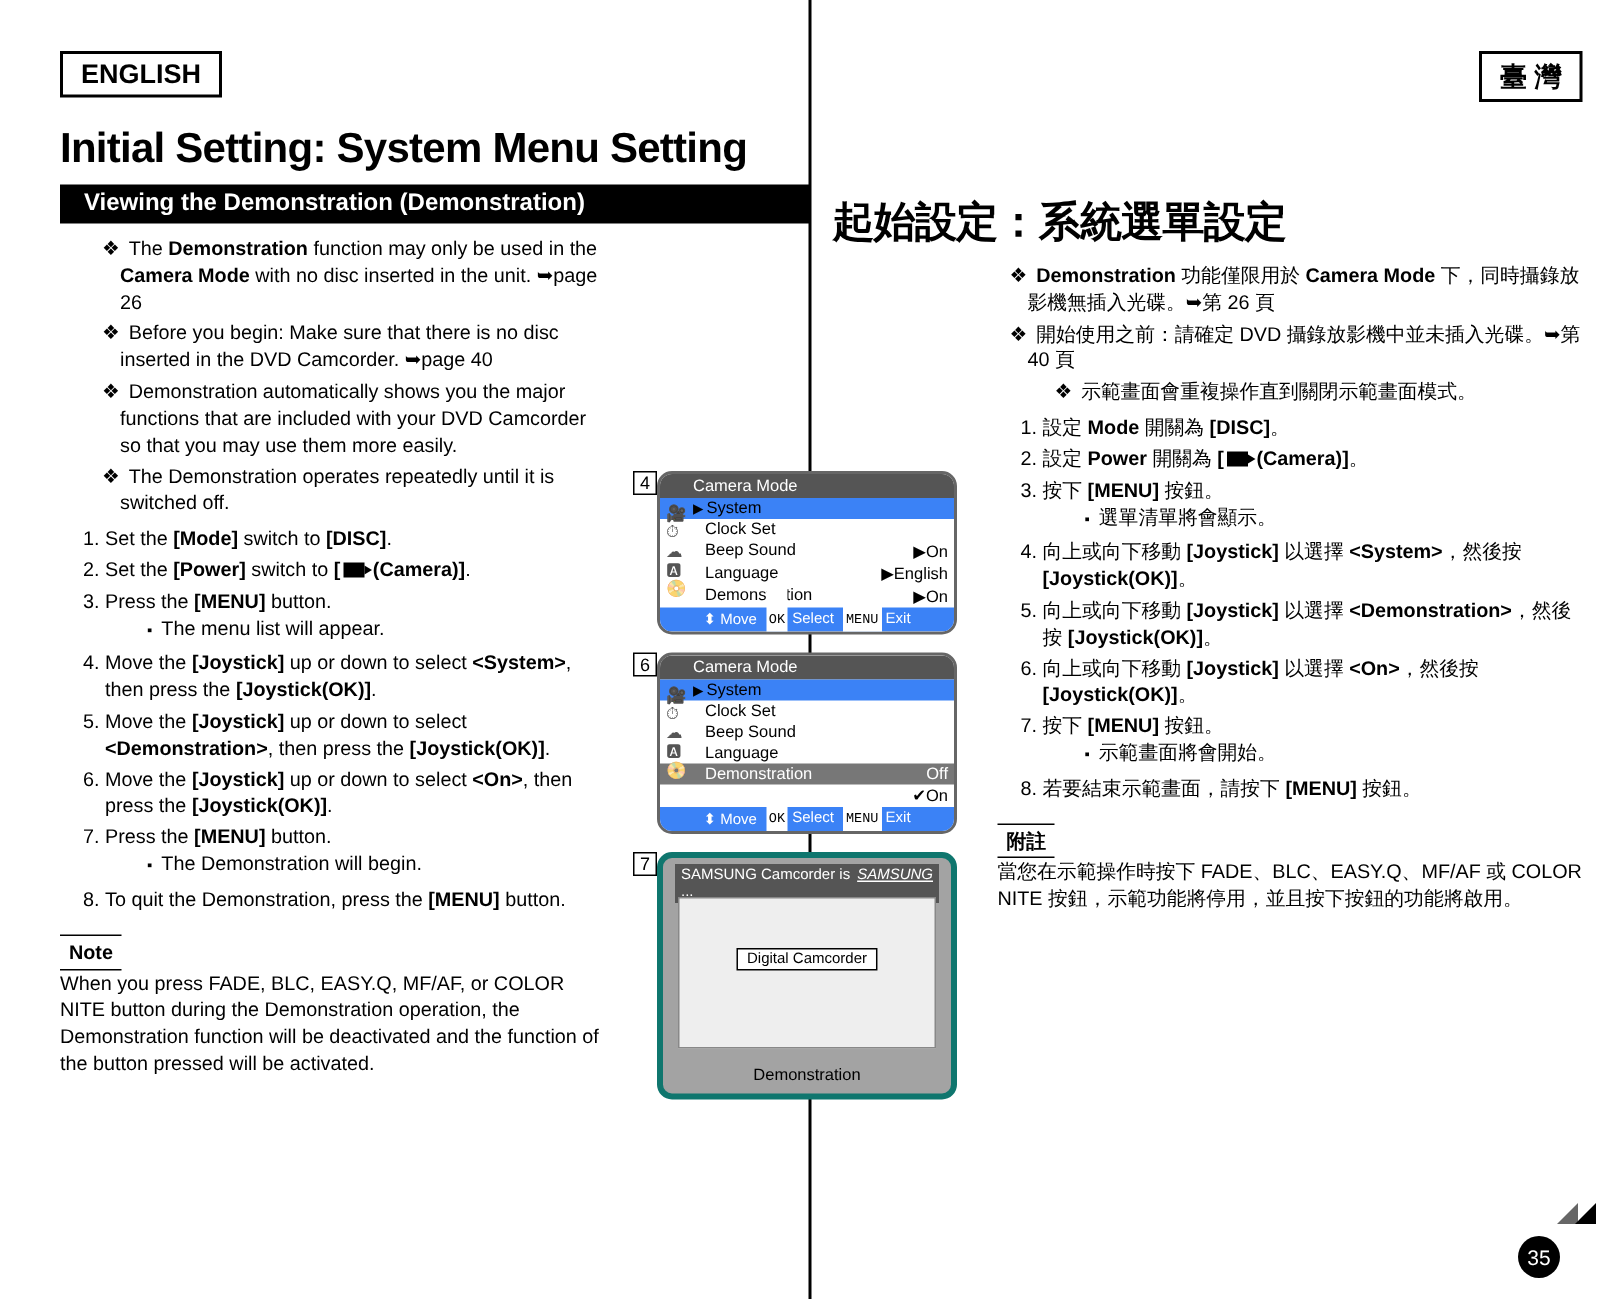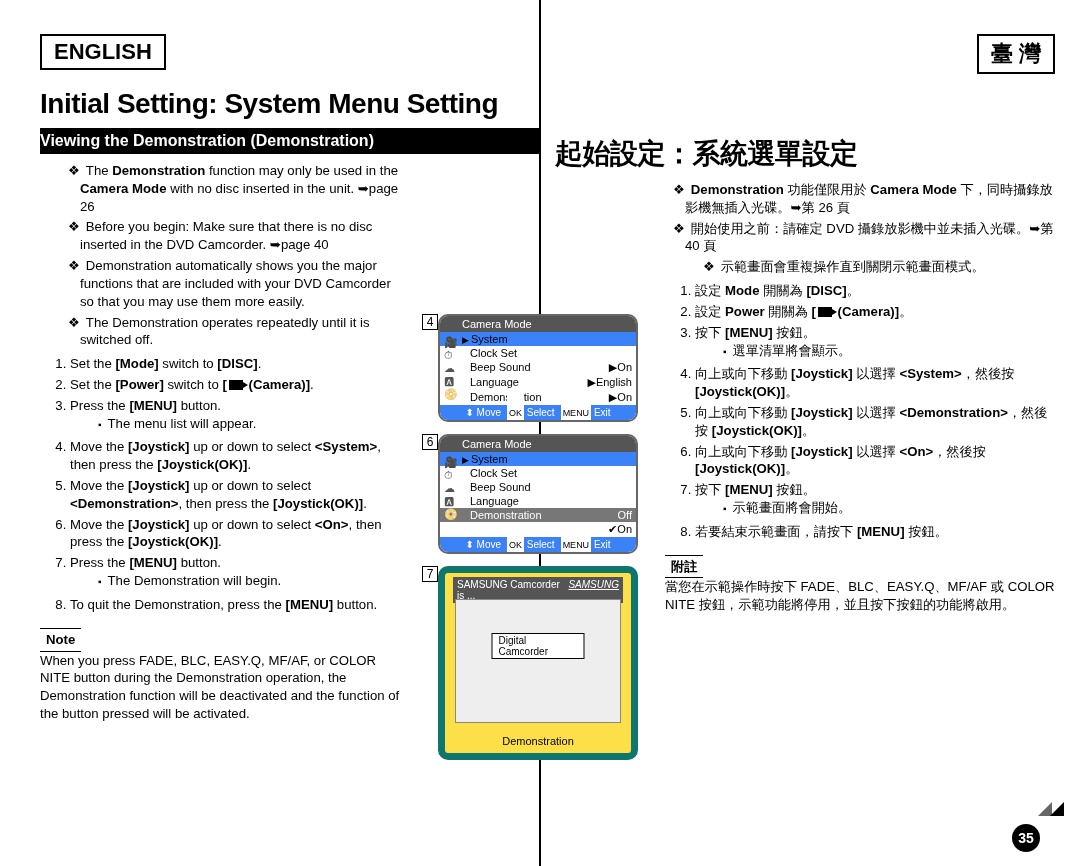--- a/index.html
+++ b/index.html
@@ -30,35 +30,35 @@
     top: 34px;
     width: 500px;
   }
   .left { left: 40px; }
   .right { left: 555px; }
   .lang-badge {
     border: 2px solid #000;
     display: inline-block;
     padding: 3px 12px;
     font-weight: bold;
-    font-size: 22px;
+    font-size: 18px;
   }
   .right .lang-badge { float: right; }
   .h1 {
     font-size: 28px;
     font-weight: bold;
     margin: 18px 0 8px 0;
     letter-spacing: -0.5px;
   }
   .right .h1 { margin-top: 61px; }
   .h2-bar {
     background: #000;
     color: #fff;
     font-size: 16px;
-    padding: 4px 0;
+    padding: 4px 16px;
     font-weight: bold;
   }
   .body-col {
     font-size: 13.2px;
     line-height: 1.35;
     margin-top: 8px;
   }
   .body-col ul { margin: 0 0 6px 0; padding-left: 28px; }
   .body-col ul li { text-indent: -12px; padding-left: 12px; margin-bottom: 3px; list-style: none; }
   .diamond::before { content: "❖"; margin-right: 6px; }
@@ -128,31 +128,31 @@
     display:flex;
     justify-content:space-between;
   }
   .menu-row.sel { background:#777; color:#fff; }
   .footer-row {
     background:#3b82f6; color:#fff;
     font-size:10px;
     padding:2px 4px;
     display:flex; gap:6px; justify-content:center;
   }
-  .badge { background:#fff; color:#000; padding:16px 2px; border-radius:2px; font-size:9px;}
+  .badge { background:#fff; color:#000; padding:16px 2px; border-radius:2px; font-size:9px;font-family:Liberation Mono, monospace;}
   .sidebar-icons {
     position:absolute; left:4px; top:20px;
     display:flex; flex-direction:column; gap:4px;
     font-size:11px; color:#555;
   }
   .promo {
-    width:200px; height:194px;
-    border:7px solid #0f766e; border-radius:10px;
+    width:200px; height:165px;
+    border:4px solid #0f766e; border-radius:10px;
     position:relative;
-    background:#fde047;
+    background:#a3a3a3;
     font-size:11px;
   }
   .promo-inner {
     position:absolute; left:10px; right:10px; top:26px; bottom:30px;
     border:1px solid #888;
     background:#eee;
   }
   .promo-title {
     position:absolute; top:4px; left:8px; right:8px;
     background:#555; color:#fff; padding:2px 4px; font-size:10px;
@@ -162,21 +162,21 @@
     position:absolute; top:60px; left:50%; transform:translateX(-50%);
     border:1px solid #000; padding:1px 6px; font-size:10px;
     background:#fff;
   }
   .promo-foot { position:absolute; bottom:6px; width:100%; text-align:center; font-size:11px;}
   .pagenum {
     position:absolute; right:40px; bottom:14px;
     width:28px; height:28px; border-radius:50%;
     background:#000; color:#fff;
     text-align:center; line-height:28px;
-    font-size:14px; font-weight:bold;
+    font-size:14px; font-weight:normal;
   }
   .arrowbox {
     position:absolute; right:16px; bottom:50px;
     width:0;height:0;
     border-left:14px solid transparent;
     border-bottom:14px solid #000;
   }
   .arrowbox2 {
     position:absolute; right:28px; bottom:50px;
     width:0;height:0;

